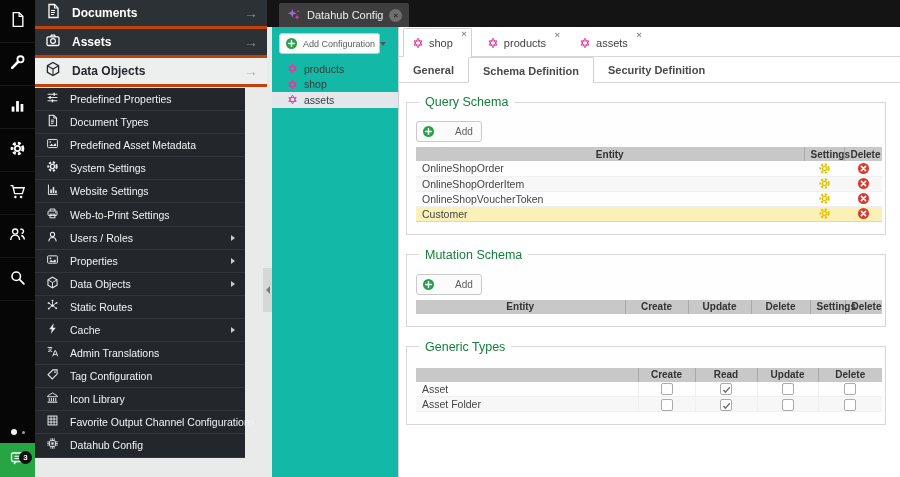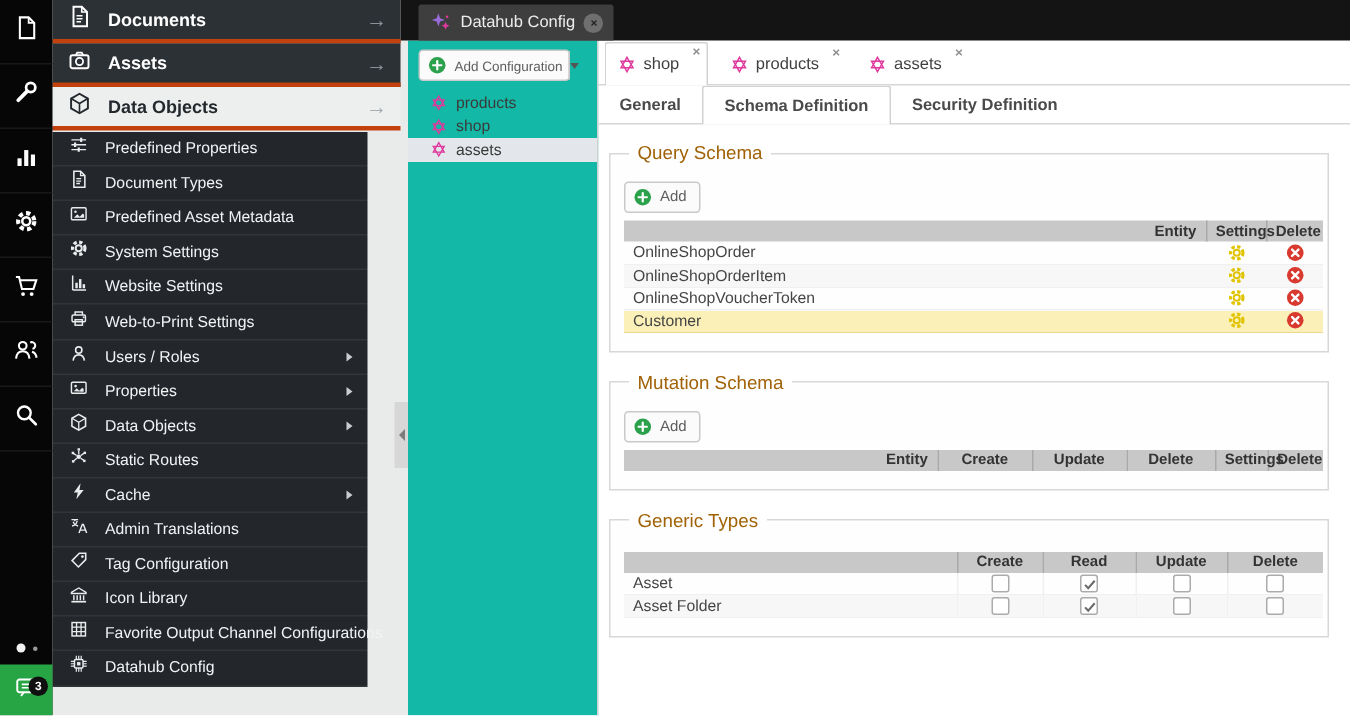--- a/index.html
+++ b/index.html
@@ -83,32 +83,32 @@
   .doctab svg { width:12px; height:12px; color:#e0399e; }
   .doctab .tab-close { position:absolute; top:1px; right:4px; font-size:9px; color:#8f8f8f; font-weight:bold; line-height:1; cursor:pointer; }
   .doctab.active { border:1px solid #d2d2d2; border-bottom:none; background:#fff; margin-bottom:-1px; height:29px; border-radius:2px 2px 0 0; }
 
   .formtabs { height:26px; display:flex; align-items:flex-end; border-bottom:1px solid #d6d6d6;font-weight:bold; }
   .formtab { height:25px; display:flex; align-items:center; padding:0 14px; font-size:11px; color:#4a4a4a; cursor:pointer; }
   .formtab.active { border:1px solid #d2d2d2; border-bottom:none; background:#fff; margin-bottom:-1px; height:26px; border-radius:2px 2px 0 0; }
 
   .content { padding:12px 0 0 7px; }
   fieldset.box { border:1px solid #d8d8d8; width:480px; padding:4px 0 12px 8px; margin-bottom:13px; background:#fefefe; }
-  fieldset.box legend { font-size:12.5px; color:#a16207; padding:0 6px; margin-left:4px; }
-
-  .add-btn { display:inline-flex; align-items:center; gap:5px; height:21px; padding:0 8px 0 5px;
+  fieldset.box legend { font-size:12.5px; color:#15803d; padding:0 6px; margin-left:4px; }
+
+  .add-btn { display:inline-flex; align-items:center; gap:20px; height:21px; padding:0 8px 0 5px;
              border:1px solid #c9c9c9; border-radius:3px; background:#fbfbfb; cursor:pointer; margin:8px 0 5px 1px; }
   .add-btn svg { width:13px; height:13px; }
   .add-btn-label { font-size:10px; color:#5e5e5e; }
 
   table.grid { border-collapse:collapse; table-layout:fixed; width:466px; margin-left:1px; font-size:10.5px; color:#454545; }
   table.grid th { background:#c8c8c8; height:14px; font-weight:bold; font-size:10px; color:#333;
                   padding:0 6px; border-right:1px solid #a9a9a9; text-align:center; }
   table.grid th:last-child { border-right:none; }
-  table.grid th.lft { text-align:right;margin-left:33px; }
+  table.grid th.lft { text-align:center;margin-left:33px; }
   table.grid td { height:15px; padding:0 6px; border-bottom:1px solid #f0f0f0; position:relative; }
   table.grid td.ctr { text-align:center; padding:0; }
   tr.r-even td { background:#f7f7f7; }
   tr.highlight td { background:#fbf0b8 !important; border-bottom:1px solid #ecd98c; }
   .gear-ic { display:inline-block; vertical-align:middle; width:13px; height:13px; color:#e0c400; cursor:pointer; }
   .del-ic { display:inline-block; vertical-align:middle; width:13px; height:13px; cursor:pointer; }
   table.grid td.sep { border-left:1px solid #f0f0f0; }
 
   .cb { display:inline-block; width:12px; height:12px; border:1px solid #ababab; border-radius:2px;
         background:#fff; vertical-align:middle; position:relative; cursor:pointer; }

